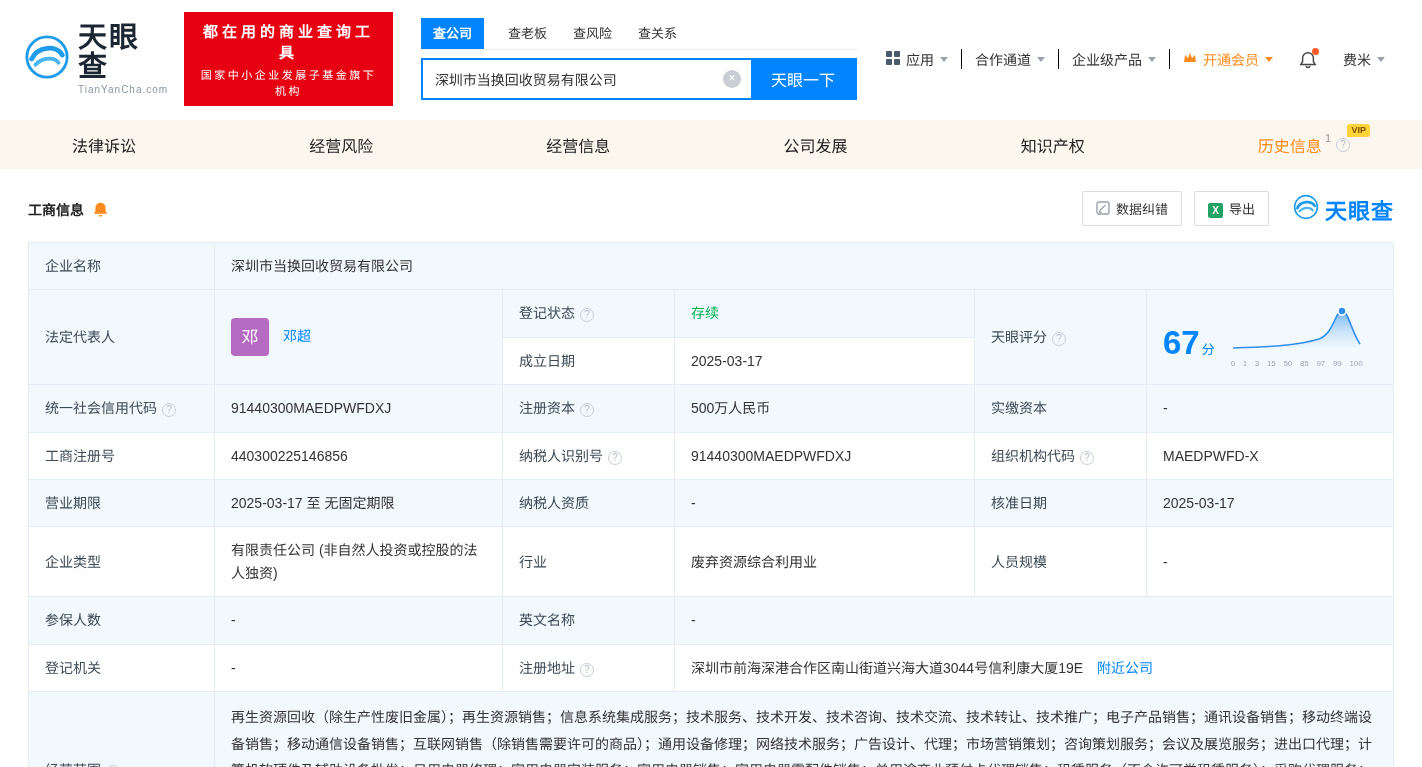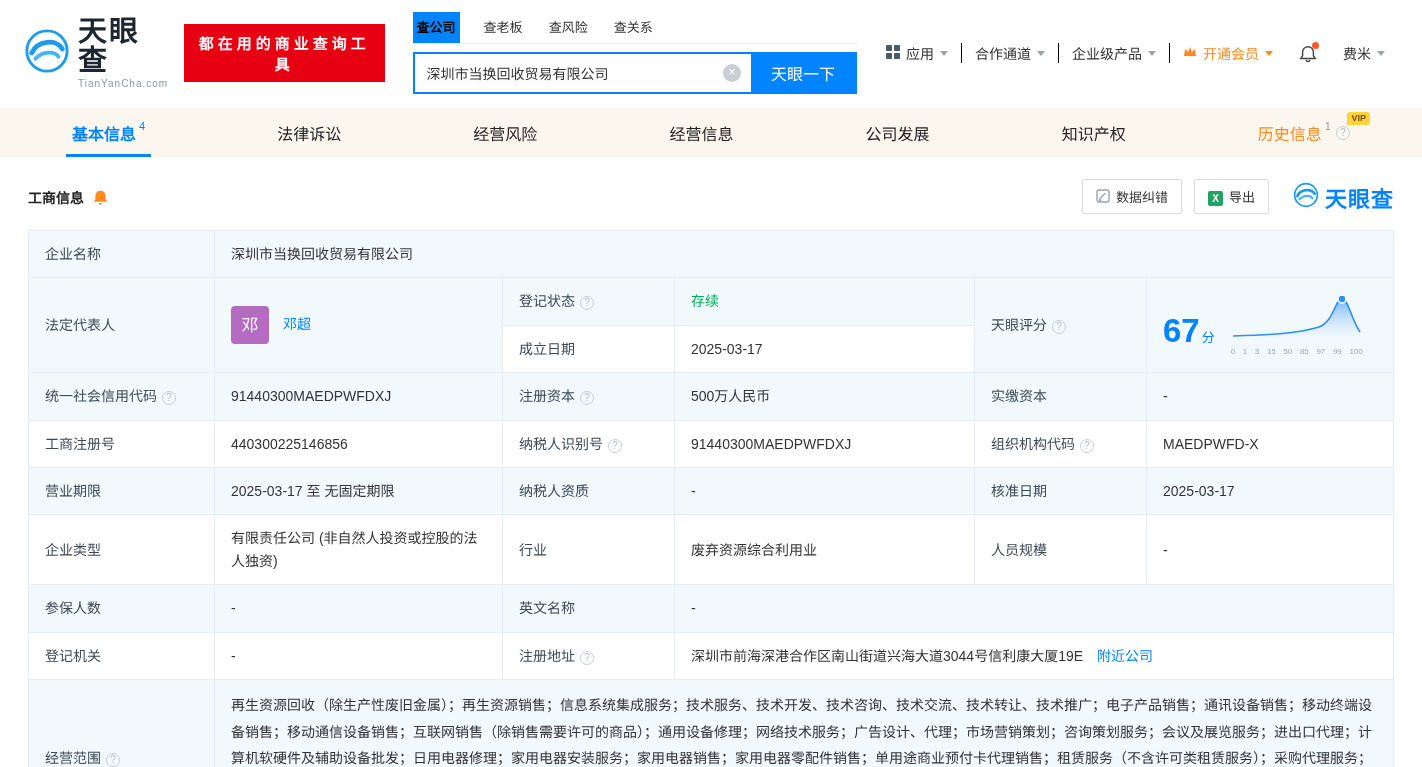--- a/index.html
+++ b/index.html
@@ -15,21 +15,21 @@
   .logo-texts { display: flex; flex-direction: column; }
   .logo-cn { font-size: 29px; font-weight: bold; color: #1b2632; letter-spacing: 2px; line-height: 1; }
   .logo-en { font-size: 10px; color: #8a97a5; letter-spacing: 1px; margin-top: 3px; }
   .promo { background: #e60012; color: #fff; text-align: center; padding: 8px 10px; }
   .promo-line1 { font-size: 15px; font-weight: bold; letter-spacing: 4px; }
   .promo-line2 { font-size: 11px; letter-spacing: 2.5px; margin-top: 4px; }
 
   .search-area { margin-left: 12px; width: 468px; }
   .search-tabs { display: flex; gap: 22px; font-size: 13px; align-items: flex-end; border-bottom: 1px solid #ececec; }
   .search-tab { padding: 5px 2px 7px; color: #333; cursor: pointer; }
-  .search-tab.active { background: #0084ff; color: #000000; padding: 5px 4px 7px; font-weight: bold; }
+  .search-tab.active { background: #0084ff; color: #ffffff; padding: 5px 12px 7px; font-weight: bold; }
   .search-box { border: 2px solid #0084ff; display: flex; height: 42px; margin-top: 8px; background: #fff; }
   .search-input { flex: 1; border: none; outline: none; padding: 0 12px; font-size: 14px; color: #333; background: transparent; }
   .clear-btn { align-self: center; width: 18px; height: 18px; border-radius: 50%; background: #c9ced4; color: #fff;
                font-size: 12px; line-height: 17px; text-align: center; margin-right: 10px; cursor: pointer; flex: none; }
   .clear-btn::before { content: "×"; }
   .search-btn { width: 104px; background: #0084ff; color: #fff; border: none; font-size: 16px; cursor: pointer; flex: none; }
 
   .top-nav { margin-left: auto; display: flex; align-items: center; font-size: 14px; color: #333; }
   .nav-item { display: flex; align-items: center; gap: 6px; padding: 0 13px; cursor: pointer; white-space: nowrap; }
   .nav-item.with-sep { border-right: 1px solid #000000; }
@@ -99,20 +99,21 @@
       </svg>
     </span>
     <span class="logo-texts">
       <span class="logo-cn">天眼查</span>
       <span class="logo-en">TianYanCha.com</span>
     </span>
   </div>
 
   <div class="promo">
     <div class="promo-line1">都在用的商业查询工具</div>
+    <div class="promo-line2">国家中小企业发展子基金旗下机构</div>
   </div>
 
   <div class="search-area">
     <div class="search-tabs">
       <span class="search-tab active">查公司</span>
       <span class="search-tab">查老板</span>
       <span class="search-tab">查风险</span>
       <span class="search-tab">查关系</span>
     </div>
     <div class="search-box">
@@ -162,24 +163,20 @@
       </span>
     </span>
     <span class="nav-item">
       <span>费米</span>
       <span class="caret"></span>
     </span>
   </nav>
 </header>
 
 <nav class="main-tabs">
-  <div class="tab active">
-    <span>基本信息</span>
-      <sup>4</sup>
-  </div>
   <div class="tab">
     <span>法律诉讼</span>
   </div>
   <div class="tab">
     <span>经营风险</span>
   </div>
   <div class="tab">
     <span>经营信息</span>
   </div>
   <div class="tab">

